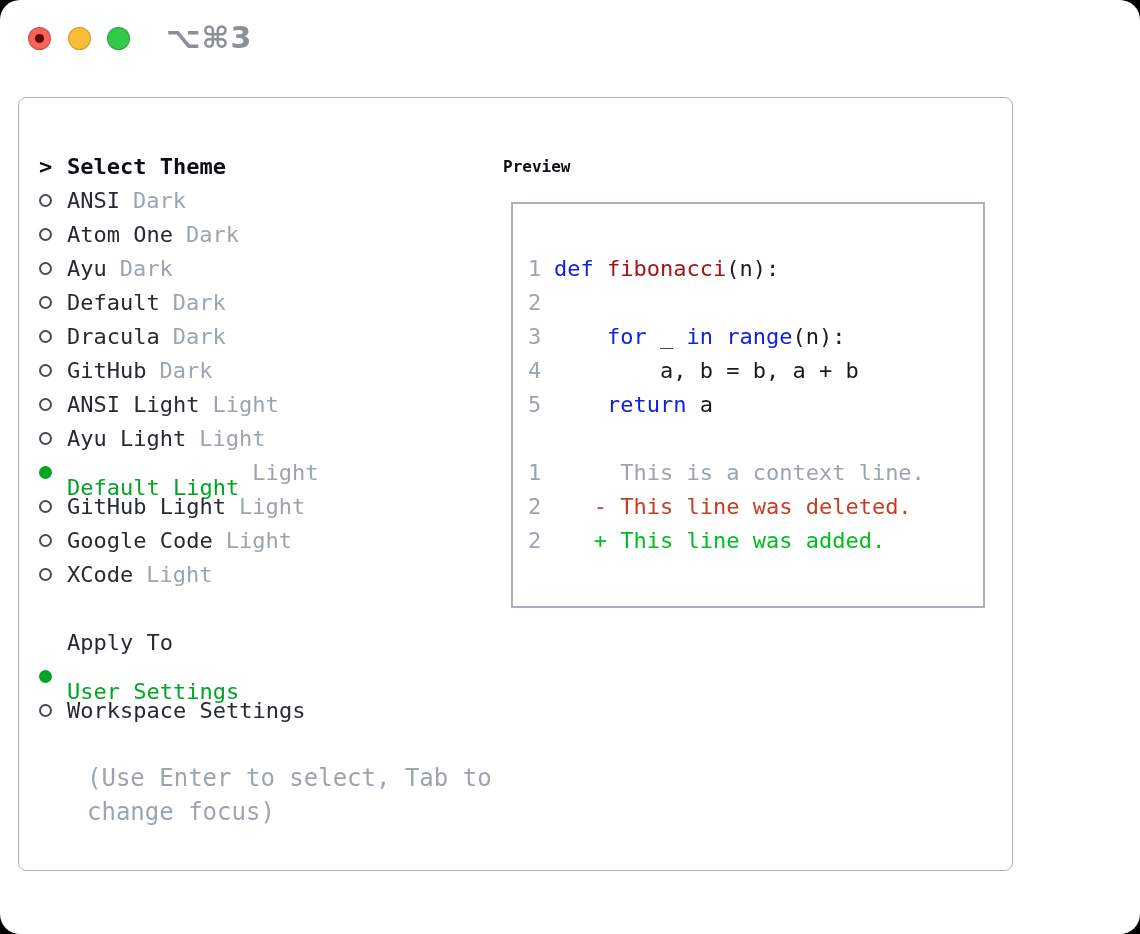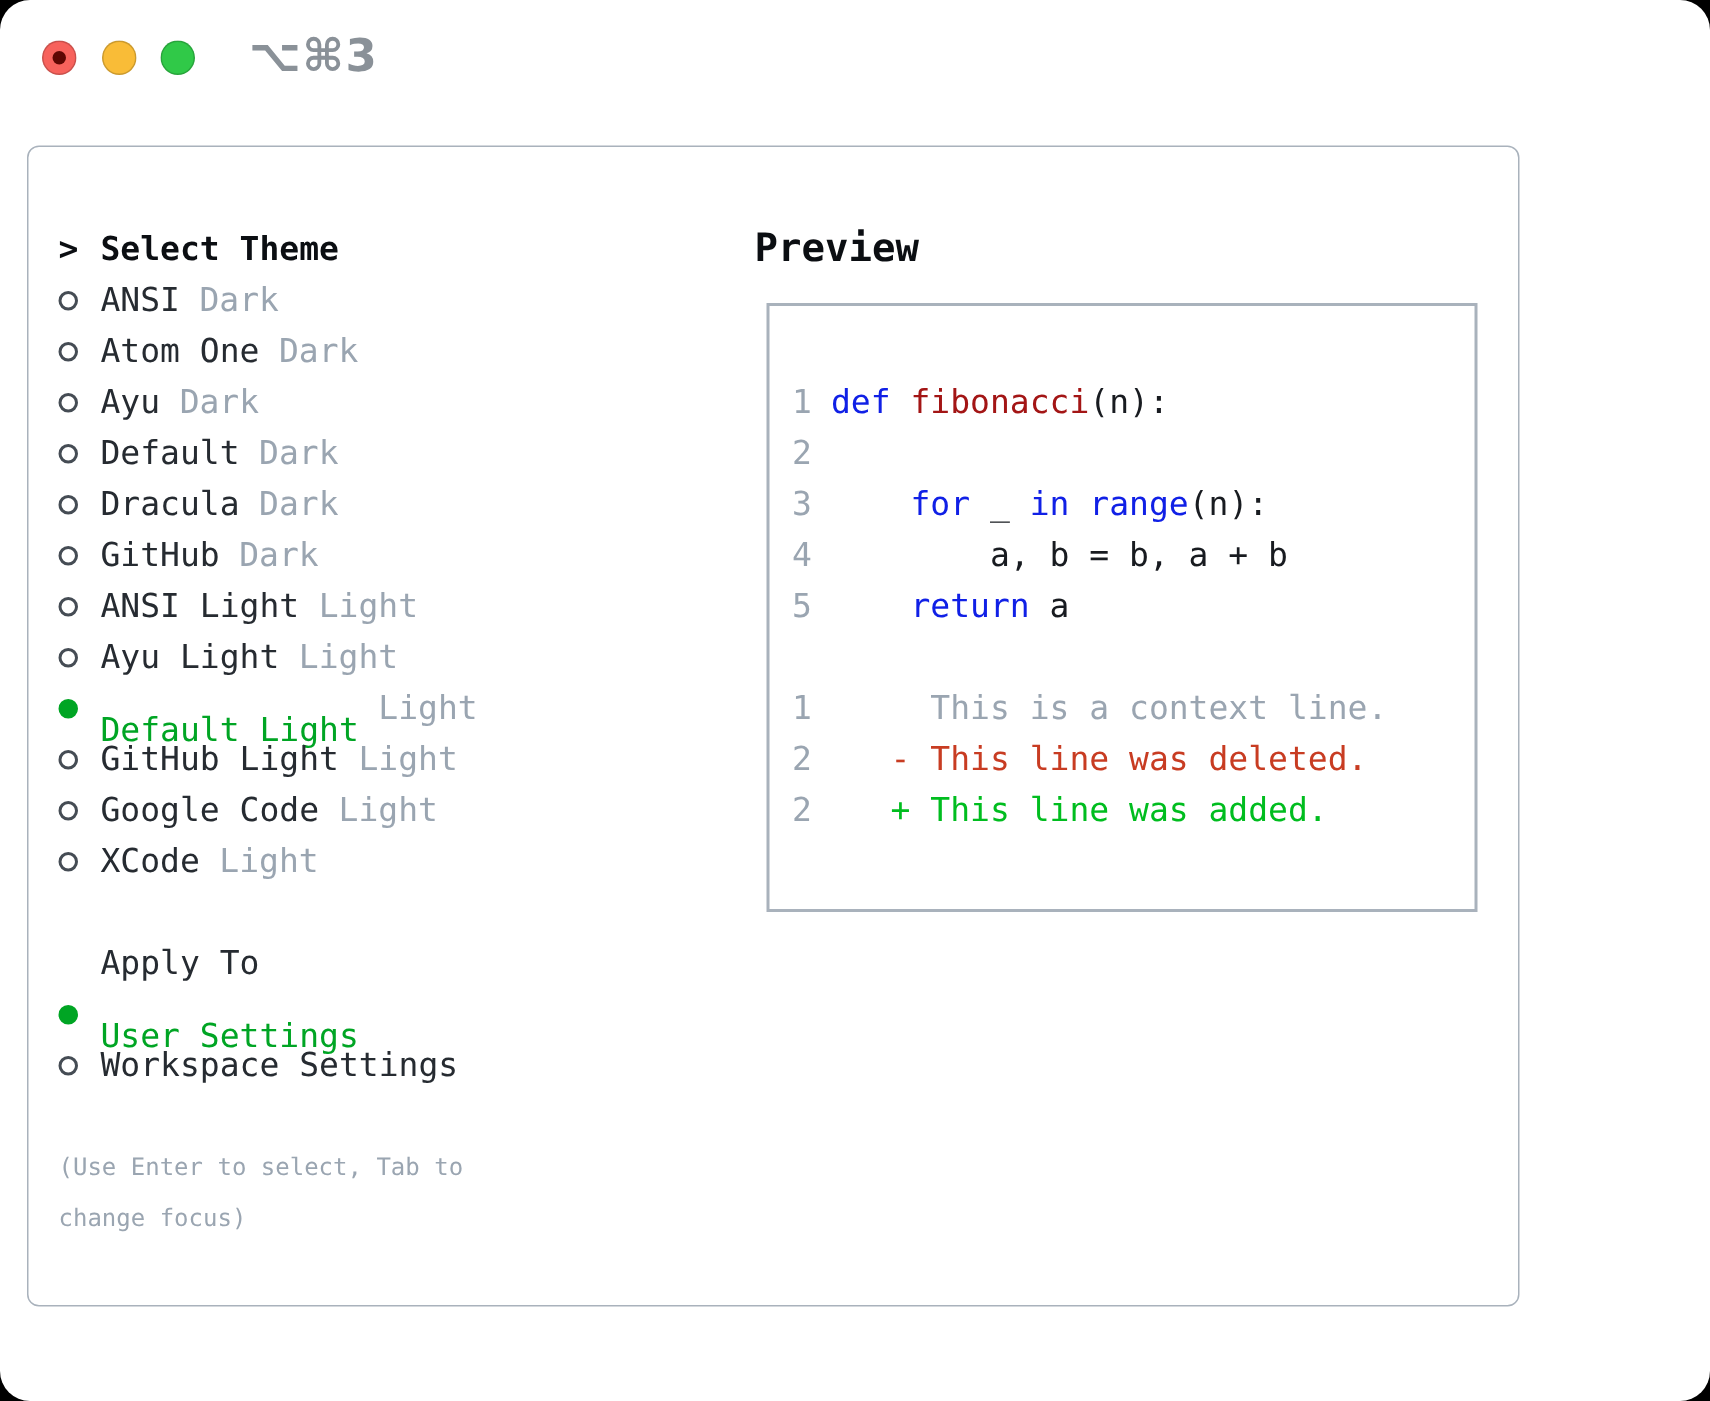--- a/index.html
+++ b/index.html
@@ -25,24 +25,24 @@
   .left-pane{position:absolute;left:20px;top:51px;}
   .row{height:34px;display:flex;align-items:center;font-size:22px;color:var(--text-dark);white-space:pre;}
   .mark{width:28px;display:flex;align-items:center;flex:none;}
   .cursor{font-weight:bold;color:var(--text-black);}
   .hdr{font-weight:bold;color:var(--text-black);}
   .radio{width:13px;height:13px;border-radius:50%;border:2px solid var(--radio-ring);box-sizing:border-box;}
   .radio.on{background:var(--accent-green);border-color:var(--accent-green);}
   .tname.on{color:var(--accent-green);margin-top:31px;}
   .tdim{color:var(--text-dim);margin-left:13px;}
   .spacer{height:34px;}
-  .hint{font-size:16px;line-height:34px;color:var(--text-dim);white-space:pre;}
+  .hint{font-size:24px;line-height:34px;color:var(--text-dim);white-space:pre;margin-left:48px;}
   
   .preview-label{position:absolute;left:484px;top:51px;height:34px;display:flex;align-items:center;
-      font-size:26px;font-weight:bold;color:var(--text-black);}
+      font-size:16px;font-weight:bold;color:var(--text-black);}
   .preview-box{position:absolute;left:492px;top:104px;width:474px;height:406px;box-sizing:border-box;
       border:2px solid var(--frame-border);padding:48px 0 0 15px;overflow:hidden;}
   .cline{height:34px;display:flex;font-size:22px;line-height:34px;white-space:pre;}
   .lnum{display:inline-block;min-width:14px;margin-right:12px;color:var(--text-dim);flex:none;}
 </style>
 </head>
 <body>
 
 <div class="window" style="--window-bg: #ffffff; --frame-border: #a9b2bc; --text-black: #0b0e12; --text-dark: #262b31; --text-dim: #9aa5b1; --radio-ring: #454c54; --accent-green: #00a524; --traffic-red: #f7625c; --traffic-red-dot: #5f0703; --traffic-yellow: #f9bc37; --traffic-green: #30c948; --shortcut-gray: #8a9198;">
 

